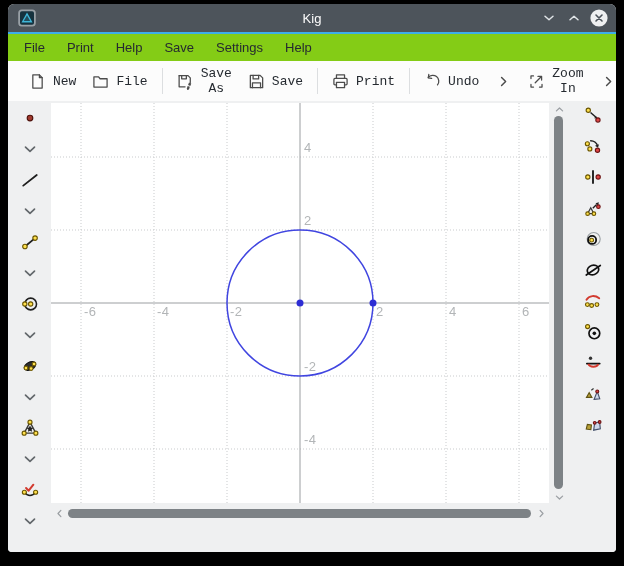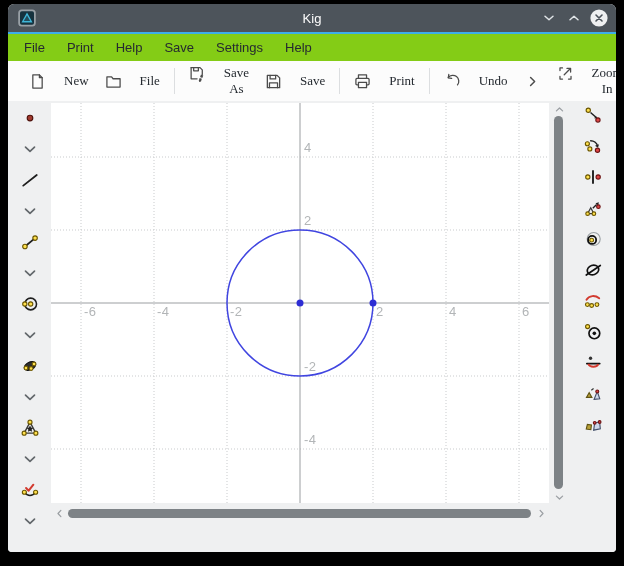--- a/index.html
+++ b/index.html
@@ -15,22 +15,22 @@
             color:#fcfcfc;font-size:13px;}
   .app-icon{margin-left:10px;width:18px;height:18px;z-index:1;}
   .controls{position:absolute;right:7px;top:0;height:28px;display:flex;
             align-items:center;gap:5px;z-index:1;}
   .ctrl{width:20px;height:20px;display:flex;align-items:center;justify-content:center;}
   
   .menubar{height:27px;background:#84cc16;display:flex;align-items:flex-start;padding-left:5px;}
   .menu-item{padding:0 11px;font-size:13px;line-height:27px;color:#252a30;}
   
   .toolbar{height:40px;background:#fcfcfc;display:flex;align-items:center;padding-left:13px;}
-  .tb{display:flex;gap:18px;border:0;background:none;
-      font-family:Liberation Serif, serif;font-size:13px;color:#252a30;padding:6px 8px;}
+  .tb{display:flex;align-items:center;gap:7px;border:0;background:none;
+      font-family:Liberation Mono, monospace;font-size:13px;color:#252a30;padding:6px 8px;}
   .tb svg{display:block;}
   .tbi{display:flex;}
   .tsep{width:1px;height:26px;background:#dcdee0;margin:0 6px;flex:0 0 1px;}
   
   .content{position:absolute;top:97px;left:0;right:0;bottom:0;background:#eff0f1;}
   .dock{position:absolute;display:flex;flex-direction:column;align-items:center;gap:6px;}
   .dock-left{left:0;top:4px;width:43px;}
   .dock-right{right:3px;top:1px;width:40px;}
   .dock-btn{width:25px;height:25px;display:flex;align-items:center;justify-content:center;}
   .canvas-area{position:absolute;left:43px;top:2px;width:498px;height:400px;background:#fff;}

